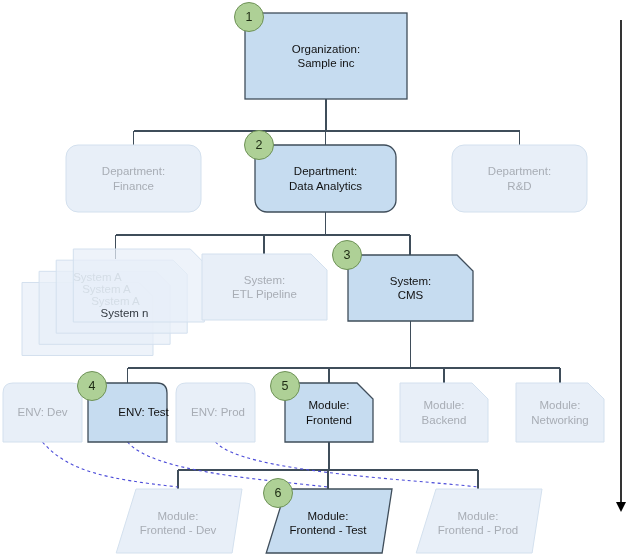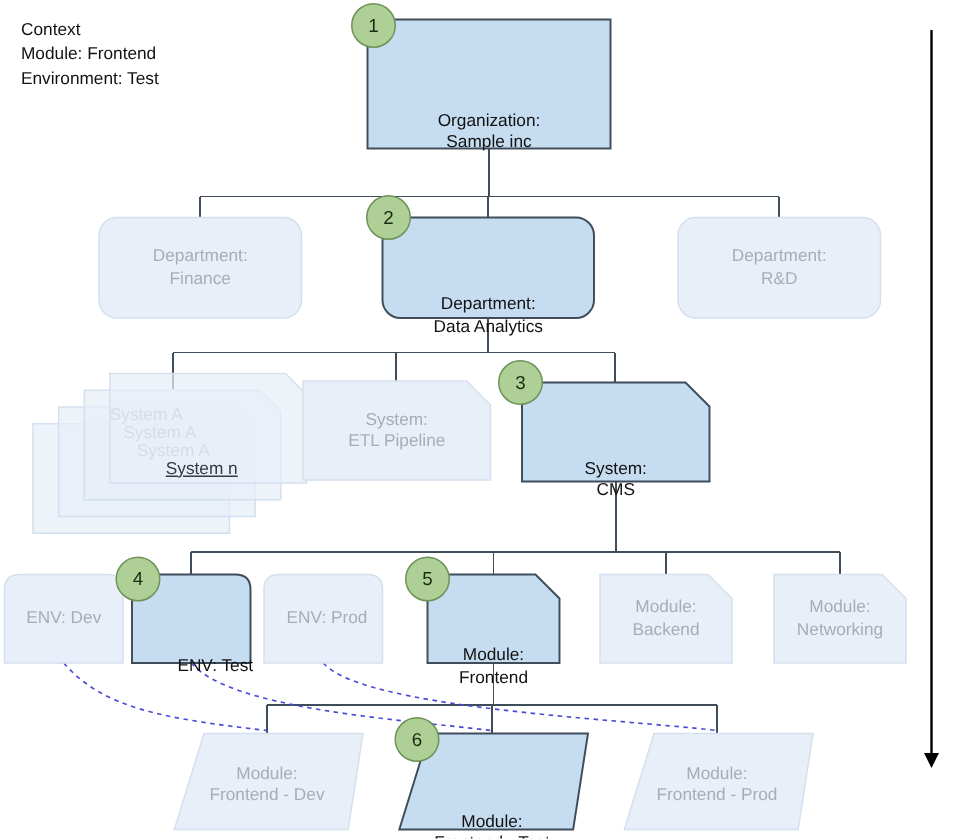--- a/index.html
+++ b/index.html
@@ -13,21 +13,21 @@
 
   
   .node-label{
     position:absolute;
     display:flex;align-items:center;justify-content:center;
     text-align:center;line-height:1.25;
     font-size:11.5px;
     white-space:pre-line;
     pointer-events:none;
   }
-  .lab-active{color:#111111;margin-top:32px;}
+  .lab-active{color:#111111;}
   .lab-muted{color:#a8adb5;}
   .lab-stack-a{color:#d4dde6;}
   .lab-stack-n{color:#333a42;}
 
   
   .badge{
     position:absolute;width:30px;height:30px;border-radius:50%;
     background:#aed096;border:1px solid #6e9257;
     display:flex;align-items:center;justify-content:center;
     font-size:12.5px;color:#1d2b13;
@@ -39,23 +39,20 @@
     position:absolute;left:14px;top:12px;
     font-size:11.5px;color:#111;line-height:1.42;
     white-space:pre-line;
   }
 </style>
 </head>
 <body>
 
 <div id="canvas">
 
-  <div class="context">Context
-Module: Frontend
-Environment: Test</div>
 
   <svg class="svg-layer" id="shape-layer" viewBox="0 0 641 559" xmlns="http://www.w3.org/2000/svg">
       <line x1="326" y1="99" x2="326" y2="131" stroke="#3f4d5a" stroke-width="1.2" shape-rendering="crispEdges"></line>
       <line x1="133.5" y1="131" x2="519.5" y2="131" stroke="#3f4d5a" stroke-width="1.2" shape-rendering="crispEdges"></line>
       <line x1="133.5" y1="131" x2="133.5" y2="145" stroke="#3f4d5a" stroke-width="1.2" shape-rendering="crispEdges"></line>
       <line x1="325.5" y1="131" x2="325.5" y2="145" stroke="#3f4d5a" stroke-width="1.2" shape-rendering="crispEdges"></line>
       <line x1="519.5" y1="131" x2="519.5" y2="145" stroke="#3f4d5a" stroke-width="1.2" shape-rendering="crispEdges"></line>
       <line x1="325.5" y1="212" x2="325.5" y2="235" stroke="#3f4d5a" stroke-width="1.2" shape-rendering="crispEdges"></line>
       <line x1="115.5" y1="235" x2="410" y2="235" stroke="#3f4d5a" stroke-width="1.2" shape-rendering="crispEdges"></line>
       <line x1="115.5" y1="235" x2="115.5" y2="259" stroke="#3f4d5a" stroke-width="1.2" shape-rendering="crispEdges"></line>
@@ -137,21 +134,21 @@
 Sample inc</div>
       <div class="node-label lab-muted" style="left: 66px; top: 145px; width: 135px; height: 67px;">Department:
 Finance</div>
       <div class="node-label lab-active" style="left: 255px; top: 145px; width: 141px; height: 67px;">Department:
 Data Analytics</div>
       <div class="node-label lab-muted" style="left: 452px; top: 145px; width: 135px; height: 67px;">Department:
 R&amp;D</div>
       <div class="node-label lab-stack-a" style="left: 32px; top: 269px; width: 131px; height: 16px;">System A</div>
       <div class="node-label lab-stack-a" style="left: 41px; top: 281px; width: 131px; height: 16px;">System A</div>
       <div class="node-label lab-stack-a" style="left: 50px; top: 293px; width: 131px; height: 16px;">System A</div>
-      <div class="node-label lab-stack-n" style="left: 69px; top: 305px; width: 131px; height: 16px; text-decoration: underline;">System n</div>
+      <div class="node-label lab-stack-n" style="left: 59px; top: 305px; width: 131px; height: 16px;">System n</div>
       <div class="node-label lab-muted" style="left: 202px; top: 254px; width: 125px; height: 66px;">System:
 ETL Pipeline</div>
       <div class="node-label lab-active" style="left: 348px; top: 255px; width: 125px; height: 66px;">System:
 CMS</div>
       <div class="node-label lab-muted" style="left: 3px; top: 383px; width: 79px; height: 59px;">ENV: Dev</div>
       <div class="node-label lab-active" style="left: 104px; top: 383px; width: 79px; height: 59px;">ENV: Test</div>
       <div class="node-label lab-muted" style="left: 176px; top: 383px; width: 84px; height: 59px;">ENV: Prod</div>
       <div class="node-label lab-active" style="left: 285px; top: 383px; width: 88px; height: 59px;">Module:
 Frontend</div>
       <div class="node-label lab-muted" style="left: 400px; top: 383px; width: 88px; height: 59px;">Module:

